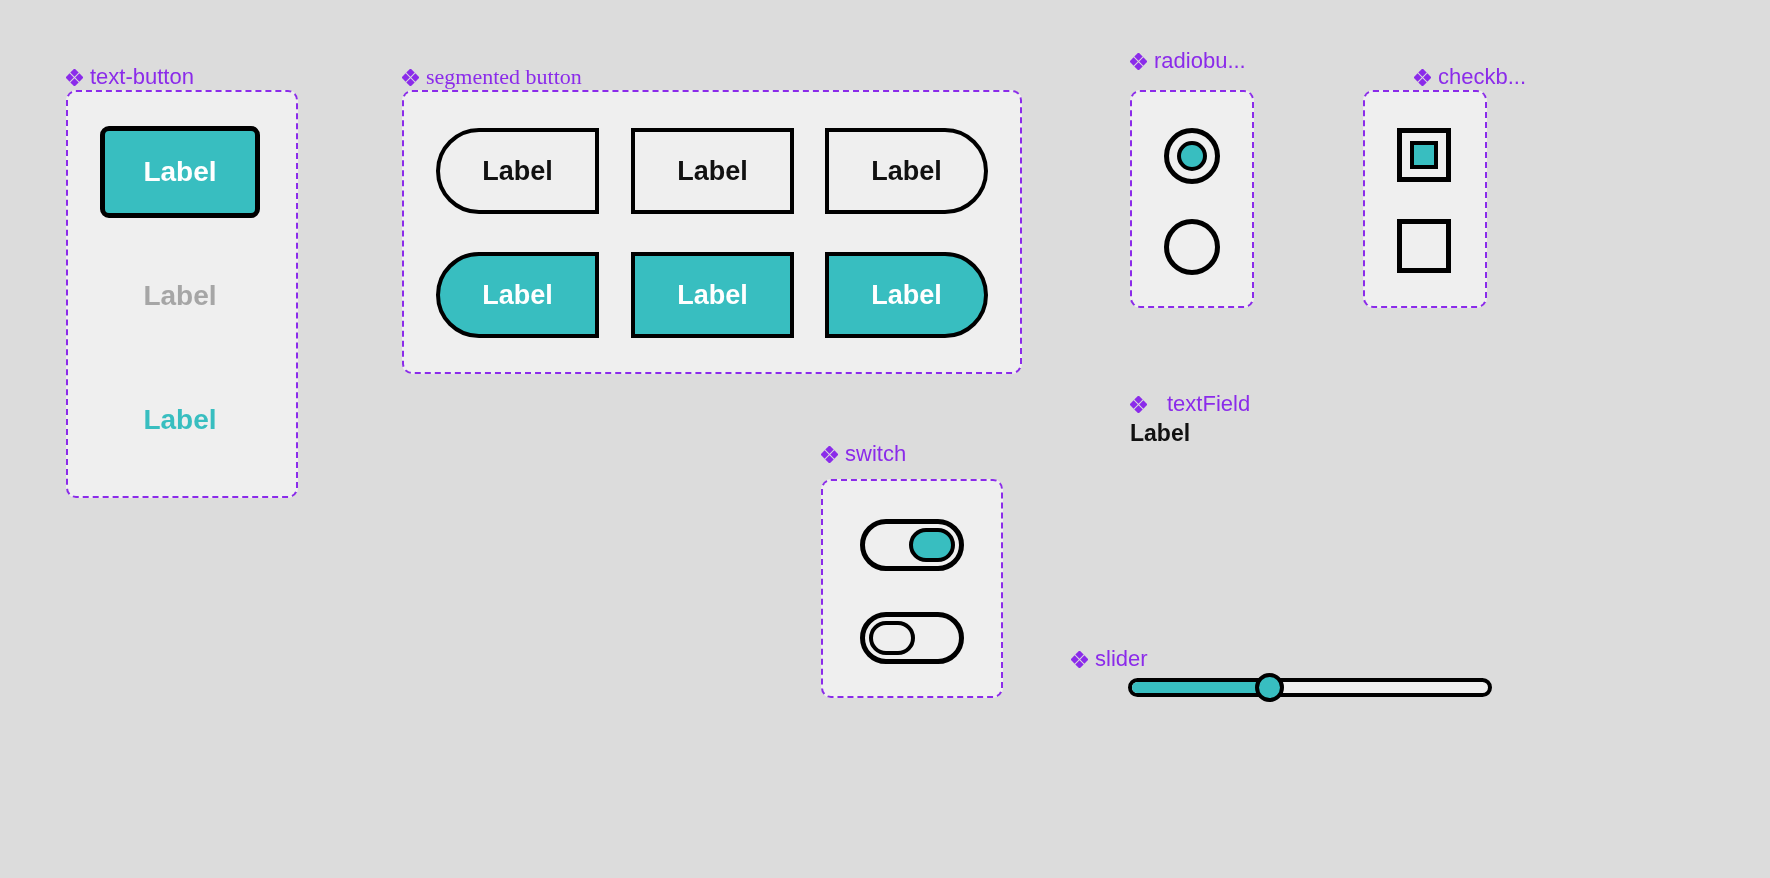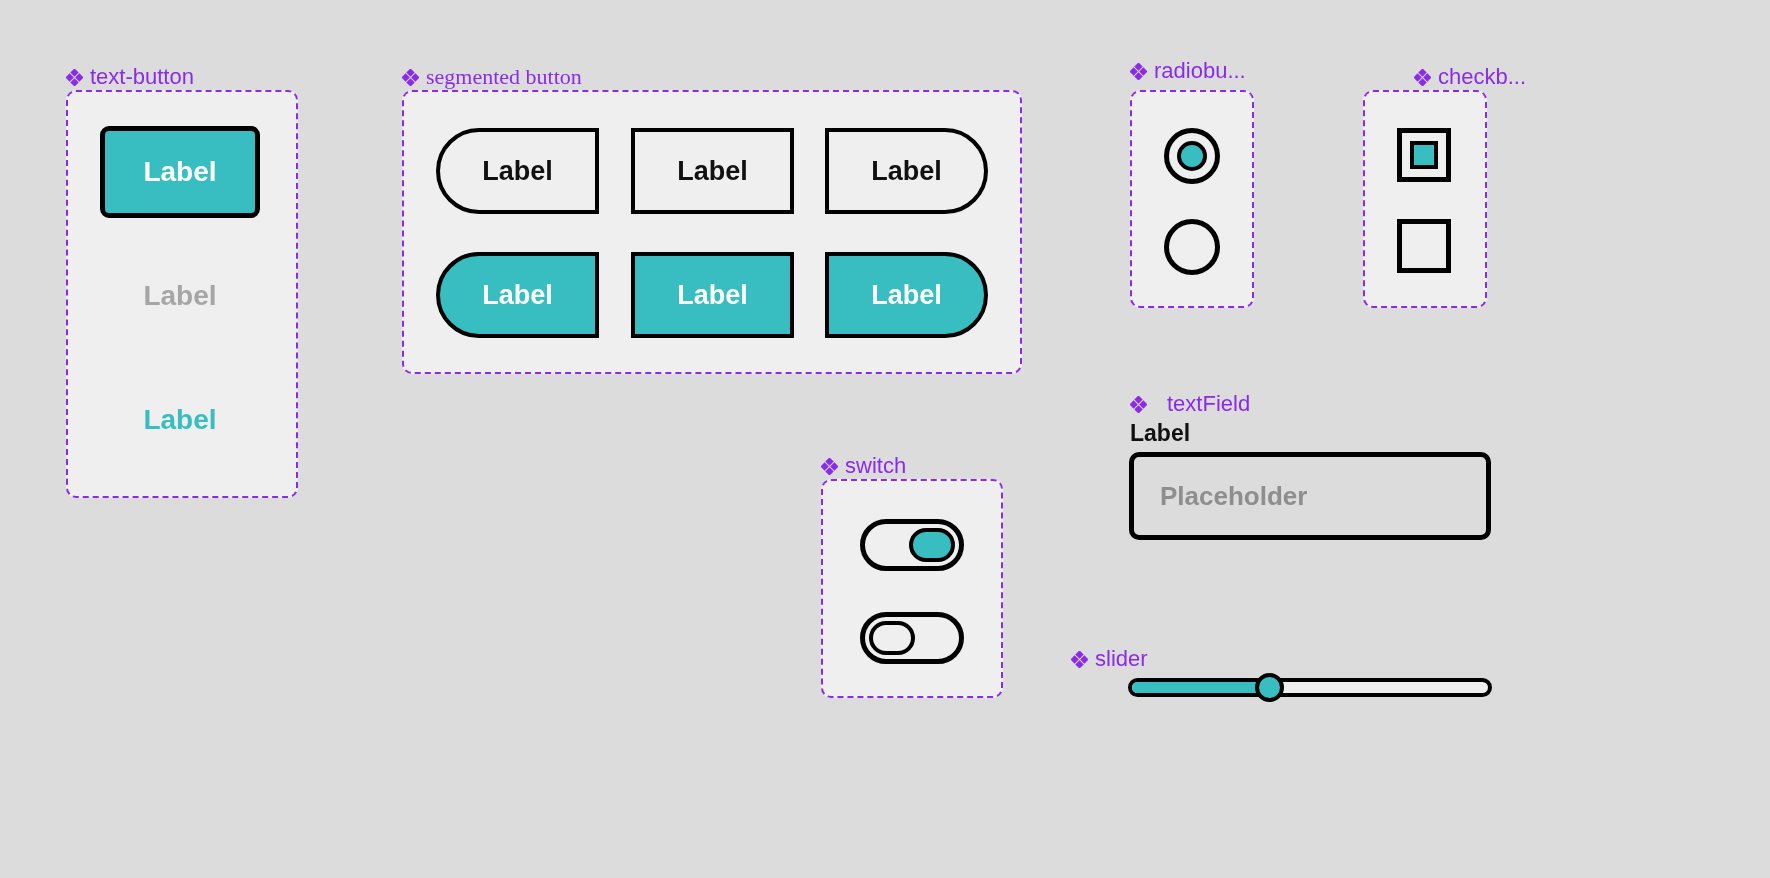--- a/index.html
+++ b/index.html
@@ -195,21 +195,21 @@
   <div class="frame sg-frame"></div>
 
   <div class="seg unsel cap-left  sg-r1 sg-c1">Label</div>
   <div class="seg unsel           sg-r1 sg-c2">Label</div>
   <div class="seg unsel cap-right sg-r1 sg-c3">Label</div>
 
   <div class="seg sel cap-left  sg-r2 sg-c1">Label</div>
   <div class="seg sel           sg-r2 sg-c2">Label</div>
   <div class="seg sel cap-right sg-r2 sg-c3">Label</div>
 
-  <div class="anno" style="left:1130px; top:60px;text-align:center;">
+  <div class="anno" style="left:1130px; top:50px;text-align:center;">
     <svg width="17" height="17" viewBox="0 0 16 16">
       <rect x="5.2" y="0.6" width="5.6" height="5.6" transform="rotate(45 8 3.4)" fill="#8b2bea"></rect>
       <rect x="0.6" y="5.2" width="5.6" height="5.6" transform="rotate(45 3.4 8)" fill="#8b2bea"></rect>
       <rect x="9.8" y="5.2" width="5.6" height="5.6" transform="rotate(45 12.6 8)" fill="#8b2bea"></rect>
       <rect x="5.2" y="9.8" width="5.6" height="5.6" transform="rotate(45 8 12.6)" fill="#8b2bea"></rect>
     </svg>
     <span>radiobu...</span>
   </div>
   <div class="frame rb-frame"></div>
   <div class="radio rb-on">
@@ -225,21 +225,21 @@
       <rect x="5.2" y="9.8" width="5.6" height="5.6" transform="rotate(45 8 12.6)" fill="#8b2bea"></rect>
     </svg>
     <span>checkb...</span>
   </div>
   <div class="frame cb-frame"></div>
   <div class="checkbox cb-on">
     <div class="mark"></div>
   </div>
   <div class="checkbox cb-off"></div>
 
-  <div class="anno" style="left:821px; top:455px;">
+  <div class="anno" style="left:821px; top:443px;">
     <svg width="17" height="17" viewBox="0 0 16 16">
       <rect x="5.2" y="0.6" width="5.6" height="5.6" transform="rotate(45 8 3.4)" fill="#8b2bea"></rect>
       <rect x="0.6" y="5.2" width="5.6" height="5.6" transform="rotate(45 3.4 8)" fill="#8b2bea"></rect>
       <rect x="9.8" y="5.2" width="5.6" height="5.6" transform="rotate(45 12.6 8)" fill="#8b2bea"></rect>
       <rect x="5.2" y="9.8" width="5.6" height="5.6" transform="rotate(45 8 12.6)" fill="#8b2bea"></rect>
     </svg>
     <span>switch</span>
   </div>
   <div class="frame sw-frame"></div>
   <div class="switch on sw-on">
@@ -252,23 +252,20 @@
   <div class="anno" style="left:1130px; top:393px;gap:20px;">
     <svg width="17" height="17" viewBox="0 0 16 16">
       <rect x="5.2" y="0.6" width="5.6" height="5.6" transform="rotate(45 8 3.4)" fill="#8b2bea"></rect>
       <rect x="0.6" y="5.2" width="5.6" height="5.6" transform="rotate(45 3.4 8)" fill="#8b2bea"></rect>
       <rect x="9.8" y="5.2" width="5.6" height="5.6" transform="rotate(45 12.6 8)" fill="#8b2bea"></rect>
       <rect x="5.2" y="9.8" width="5.6" height="5.6" transform="rotate(45 8 12.6)" fill="#8b2bea"></rect>
     </svg>
     <span>textField</span>
   </div>
   <div class="tf-label">Label</div>
-  <div class="tf-input">
-    <span>Placeholder</span>
-  </div>
 
   <div class="anno" style="left:1071px; top:648px;">
     <svg width="17" height="17" viewBox="0 0 16 16">
       <rect x="5.2" y="0.6" width="5.6" height="5.6" transform="rotate(45 8 3.4)" fill="#8b2bea"></rect>
       <rect x="0.6" y="5.2" width="5.6" height="5.6" transform="rotate(45 3.4 8)" fill="#8b2bea"></rect>
       <rect x="9.8" y="5.2" width="5.6" height="5.6" transform="rotate(45 12.6 8)" fill="#8b2bea"></rect>
       <rect x="5.2" y="9.8" width="5.6" height="5.6" transform="rotate(45 8 12.6)" fill="#8b2bea"></rect>
     </svg>
     <span>slider</span>
   </div>

